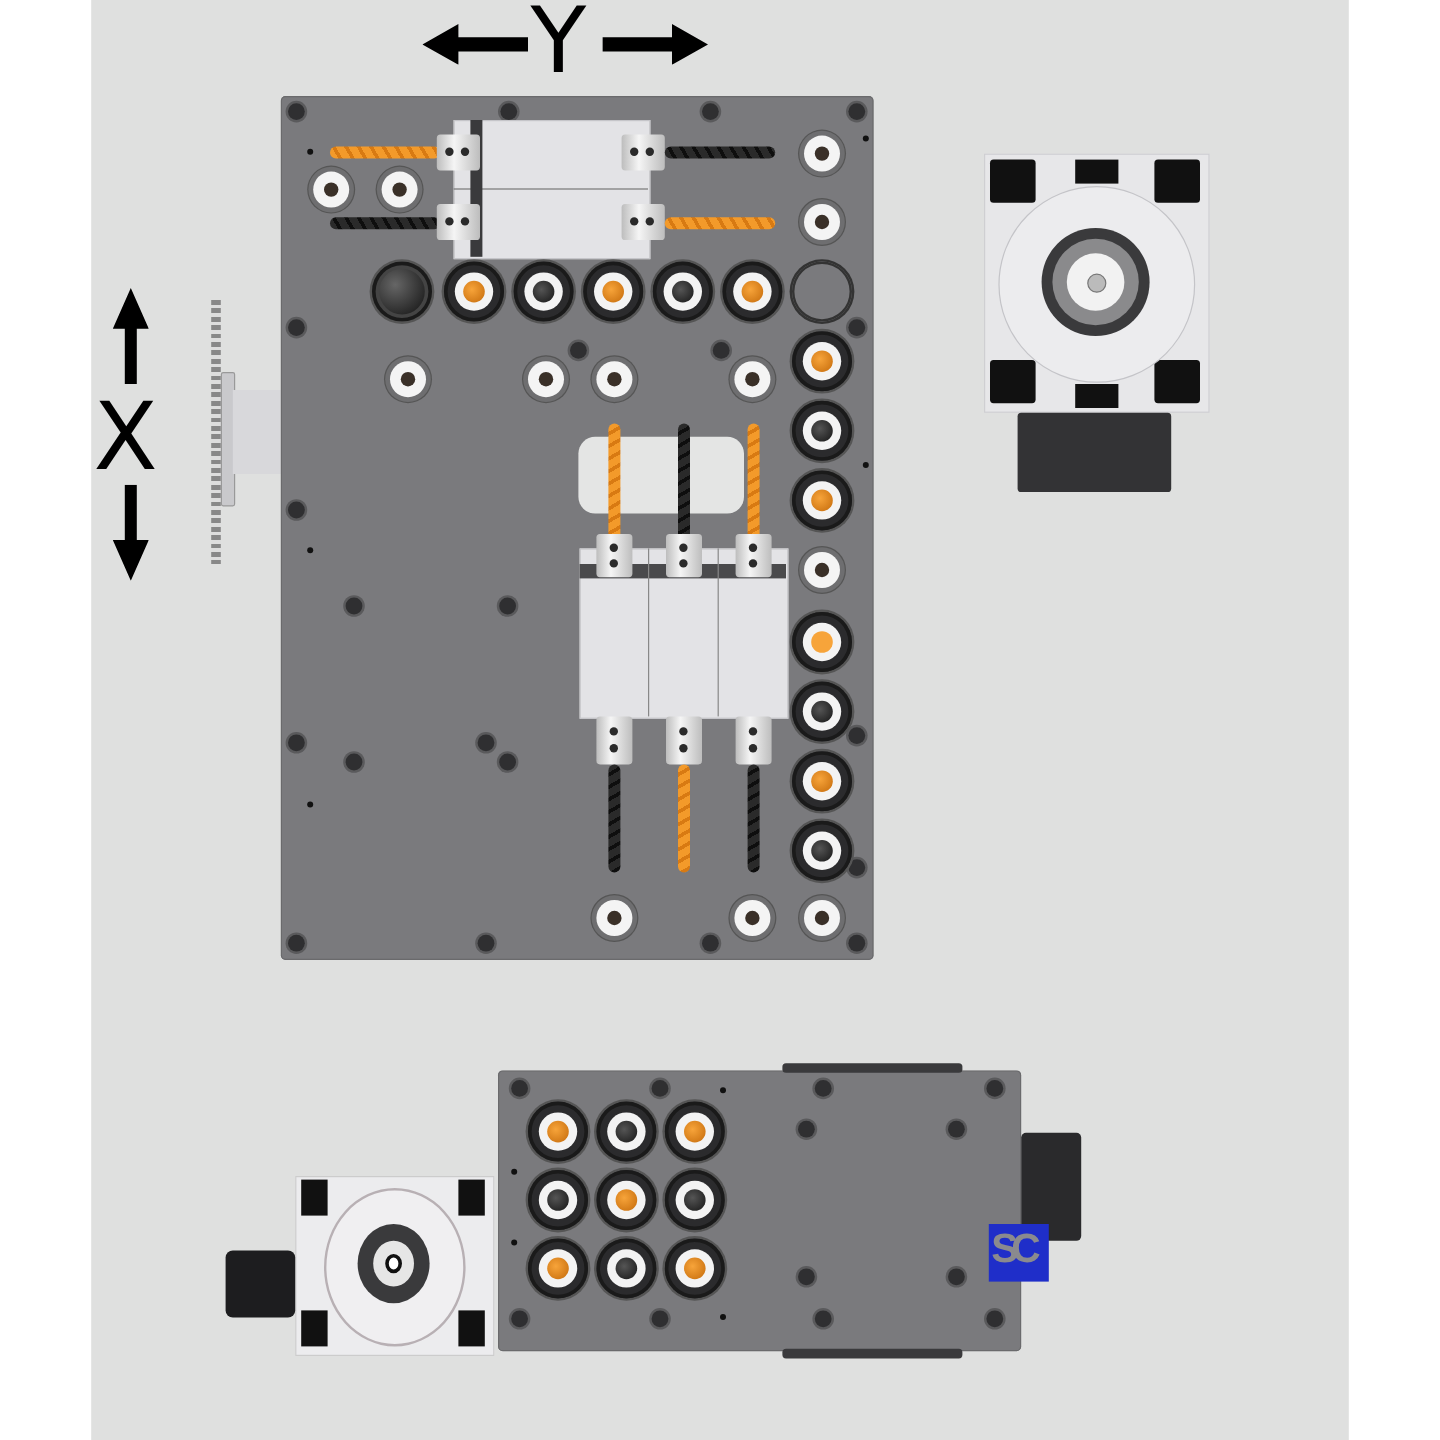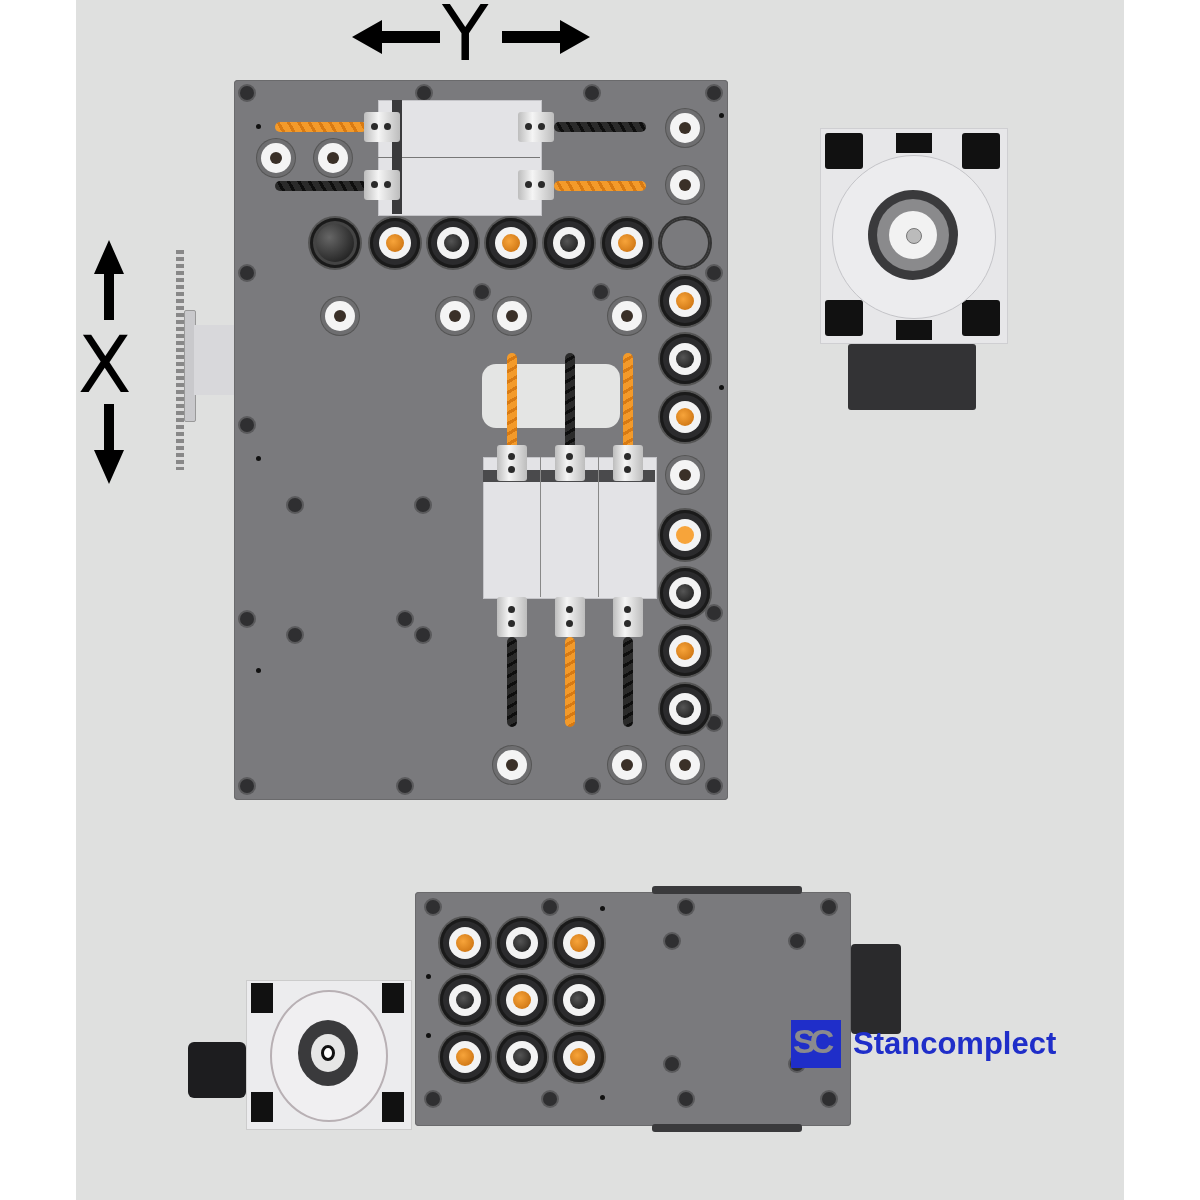--- a/index.html
+++ b/index.html
@@ -299,17 +299,16 @@
   </div>
 <div class="chuck" style="left:497px;top:1032px">
     <div class="ring"></div>
     <div class="core dark"></div>
   </div>
 <div class="chuck" style="left:554px;top:1032px">
     <div class="ring"></div>
     <div class="core orange"></div>
   </div>
 
-<div class="abs" style="left:791px;top:1020px;width:280px;height:48px;text-align:right;">
+<div class="abs" style="left:824px;top:1020px;width:280px;height:48px;text-align:right;">
   <div class="abs" style="left:0;top:0;width:50px;height:48px;background:#1f2ec9;"></div>
   <span class="logo-text" style="left:2px;top:2px;font-size:34px;color:#8a8a8e;letter-spacing:-6px;">SC</span>
-  <span class="logo-text" style="left:62px;top:6px;font-size:31px;color:#1f2ec9;">Stancomplect</span>
 </div>
 
 </body></html>

